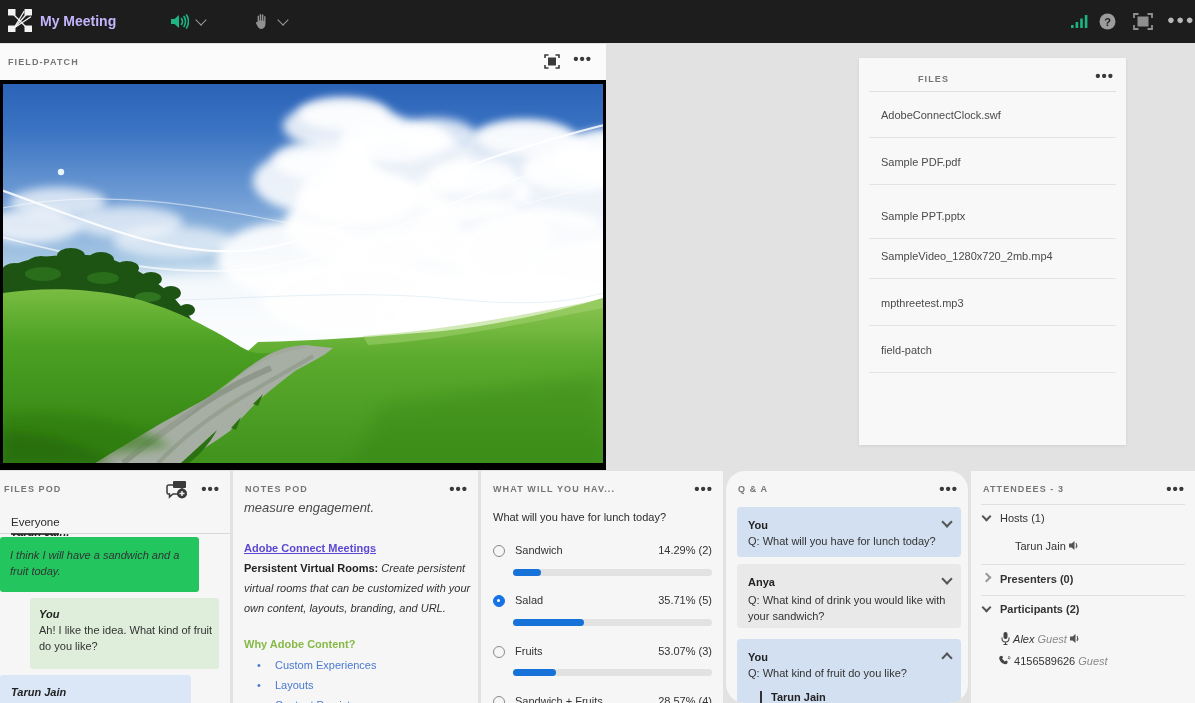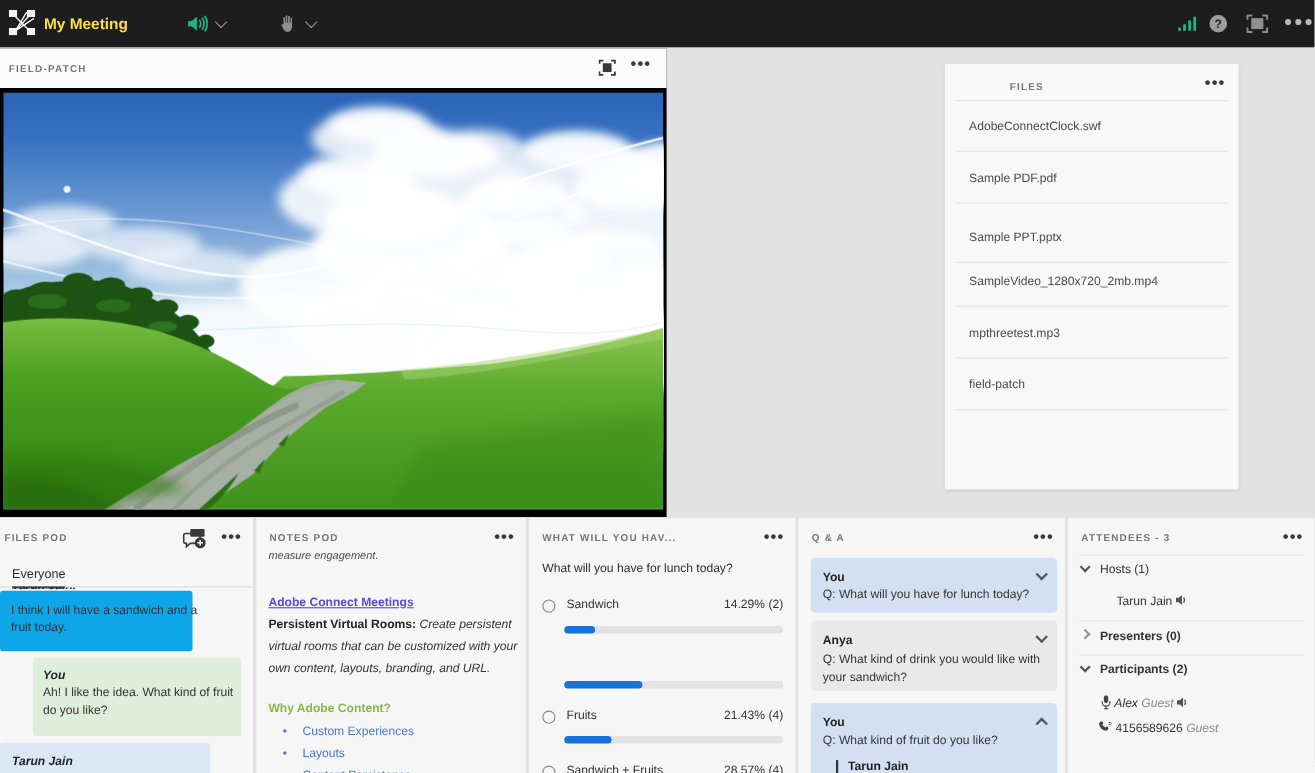--- a/index.html
+++ b/index.html
@@ -1,19 +1,19 @@
 <!DOCTYPE html>
 <html><head>
 <meta charset="utf-8">
 <style>
 * { margin:0; padding:0; box-sizing:border-box; }
 html,body { width:1195px; height:703px; overflow:hidden; background:#e2e2e2; font-family:"Liberation Sans", sans-serif; -webkit-font-smoothing:antialiased; }
 .topbar { position:absolute; left:0; top:0; width:1195px; height:43px; background:#1d1d1d; }
 .logo { position:absolute; left:8px; top:9px; }
-.mtitle { position:absolute; left:40px; top:13px; color:#fde047; font-size:14px; font-weight:bold; }
+.mtitle { position:absolute; left:40px; top:13px; color:#c4b5fd; font-size:14px; font-weight:bold; }
 .tb-ic { position:absolute; top:0; height:43px; display:flex; align-items:center; }
 .chev { display:inline-block; width:8px; height:8px; border-right:1.6px solid #9a9a9a; border-bottom:1.6px solid #9a9a9a; transform:rotate(45deg); }
 
 .vpod { position:absolute; left:0; top:44px; width:606px; height:426px; background:#000; }
 .vhead { position:absolute; left:0; top:0; width:100%; height:36px; background:#fbfbfb; }
 .podtitle { color:#757575; font-size:9px; letter-spacing:1.1px; font-weight:bold; }
 .vhead .podtitle { position:absolute; left:8px; top:13px; }
 .dots { color:#3a3a3a; font-size:15px; font-weight:bold; letter-spacing:1px; }
 .vimg { position:absolute; left:3px; top:40px; width:600px; height:379px; }
 
@@ -36,21 +36,21 @@
 #poll { left:481px; width:242px; }
 .prow { position:absolute; left:12px; right:11px; height:18px; }
 .radio { position:absolute; left:0; top:3px; width:12px; height:12px; border:1.8px solid #8a8a8a; border-radius:50%; background:#f6f6f6; }
 .radio.sel { border-color:#1673e6; background:#1673e6; }
 .radio.sel::after { content:""; position:absolute; left:2.8px; top:2.8px; width:3.2px; height:3.2px; background:#fff; border-radius:50%; }
 .plabel { position:absolute; left:22px; top:2px; font-size:11px; color:#333; }
 .ppct { position:absolute; right:0; top:2px; font-size:11px; color:#333; }
 .pbar { position:absolute; left:32px; right:11px; height:7px; background:#e2e2e2; border-radius:4px; }
 .pbar i { position:absolute; left:0; top:0; height:7px; background:#1672d8; border-radius:4px; }
 
-#qa { left:726px; width:242px; }
+#qa { left:726px; width:242px;border-radius:19px; }
 .qcard { position:absolute; left:11px; width:224px; border-radius:4px; font-size:11px; color:#333; }
 .qname { font-weight:bold; color:#222; }
 .qchev { position:absolute; right:10px; width:8px; height:8px; border-right:2px solid #555; border-bottom:2px solid #555; }
 
 #att { left:971px; width:224px; }
 .arow { position:absolute; left:12px; font-size:11px; color:#333; }
 .achev { display:inline-block; width:7px; height:7px; border-right:2px solid #555; border-bottom:2px solid #555; transform:rotate(45deg); margin-right:10px; position:relative; top:-2px; }
 .adiv { position:absolute; left:10px; right:10px; border-top:1px solid #e0e0e0; }
 </style>
 </head>
@@ -279,36 +279,36 @@
     <path d="M2.5 4 h12 a1.5 1.5 0 0 1 1.5 1.5 v6 a1.5 1.5 0 0 1 -1.5 1.5 H7 l-3.5 3 v-3 H2.5 A1.5 1.5 0 0 1 1 11.5 v-6 A1.5 1.5 0 0 1 2.5 4 z" fill="none" stroke="#3a3a3a" stroke-width="1.5"></path>
     <circle cx="16" cy="12.5" r="5" fill="#3a3a3a"></circle>
     <path d="M16 10 v5 M13.5 12.5 h5" stroke="#f6f6f6" stroke-width="1.4"></path>
   </svg>
   <span class="dots pdots" style="right:10px;">•••</span>
   <div style="position:absolute;left:11px;top:45px;font-size:11.5px;color:#2c2c2c;">Everyone</div>
   <div style="position:absolute;left:0;right:0;top:62px;border-top:1px solid #d9d9d9;"></div>
   <div style="position:absolute;left:11px;top:62px;width:48px;border-top:2px solid #4a4a4a;"></div>
   <div style="position:absolute;left:0;top:63px;right:0;bottom:0;overflow:hidden;">
     <div style="position:absolute;left:11px;top:-8px;font-weight:bold;font-style:italic;font-size:11px;color:#222;">Tarun Jain.</div>
-    <div class="bubble" style="position:absolute;left:0;top:3px;width:175px;height:55px;background:#0ea5e9;">
+    <div class="bubble" style="position:absolute;left:0;top:3px;width:199px;height:55px;background:#22c55e;font-style:italic;">
       <div style="position:absolute;left:10px;top:10px;">I think I will have a sandwich and a<br>fruit today.</div>
     </div>
     <div class="bubble" style="position:absolute;left:30px;top:64px;width:189px;height:71px;background:#deeeda;">
       <div style="position:absolute;left:9px;top:8px;"><span class="bname">You</span><br>Ah! I like the idea. What kind of fruit<br>do you like?</div>
     </div>
     <div class="bubble" style="position:absolute;left:0;top:141px;width:191px;height:60px;background:#dbe7f7;">
       <div style="position:absolute;left:11px;top:9px;"><span class="bname">Tarun Jain</span></div>
     </div>
   </div>
 </div>
 
 <div class="pod" id="notes">
   <span class="podtitle phead">NOTES POD</span>
   <span class="dots pdots" style="right:10px;">•••</span>
-  <div style="position:absolute;left:11px;top:29px;font-size:10px;font-style:italic;color:#4a4a4a;">measure engagement.</div>
+  <div style="position:absolute;left:11px;top:29px;font-size:13px;font-style:italic;color:#4a4a4a;">measure engagement.</div>
   <div style="position:absolute;left:11px;top:67px;font-size:11px;line-height:20px;white-space:nowrap;color:#333;">
     <a style="color:#5c48d3;font-weight:bold;text-decoration:underline;">Adobe Connect Meetings</a><br>
     <b style="color:#222;">Persistent Virtual Rooms:</b> <i>Create persistent</i><br>
     <i>virtual rooms that can be customized with your</i><br>
     <i>own content, layouts, branding, and URL.</i>
     <div style="height:16px;"></div>
     <b style="color:#87b946;">Why Adobe Content?</b>
     <div style="color:#4a79d2;margin-top:1px;">
       <div style="padding-left:31px;position:relative;"><span style="position:absolute;left:13px;">•</span>Custom Experiences</div>
       <div style="padding-left:31px;position:relative;"><span style="position:absolute;left:13px;">•</span>Layouts</div>
@@ -322,27 +322,32 @@
   <span class="dots pdots" style="right:10px;">•••</span>
   <div style="position:absolute;left:12px;top:40px;font-size:11px;color:#2c2c2c;">What will you have for lunch today?</div>
   <div class="prow" style="top:71px;">
       <span class="radio"></span>
       <span class="plabel">Sandwich</span>
       <span class="ppct">14.29% (2)</span>
     </div>
   <div class="pbar" style="top:98px;">
       <i style="width:14.29%;"></i>
     </div>
+  <div class="prow" style="top:121px;">
+      <span class="radio sel"></span>
+      <span class="plabel">Salad</span>
+      <span class="ppct">35.71% (5)</span>
+    </div>
   <div class="pbar" style="top:148px;">
       <i style="width:35.71%;"></i>
     </div>
   <div class="prow" style="top:172px;">
       <span class="radio"></span>
       <span class="plabel">Fruits</span>
-      <span class="ppct">21.43% (4)</span>
+      <span class="ppct">53.07% (3)</span>
     </div>
   <div class="pbar" style="top:198px;">
       <i style="width:21.43%;"></i>
     </div>
   <div class="prow" style="top:222px;">
       <span class="radio"></span>
       <span class="plabel">Sandwich + Fruits</span>
       <span class="ppct">28.57% (4)</span>
     </div>
 </div>

